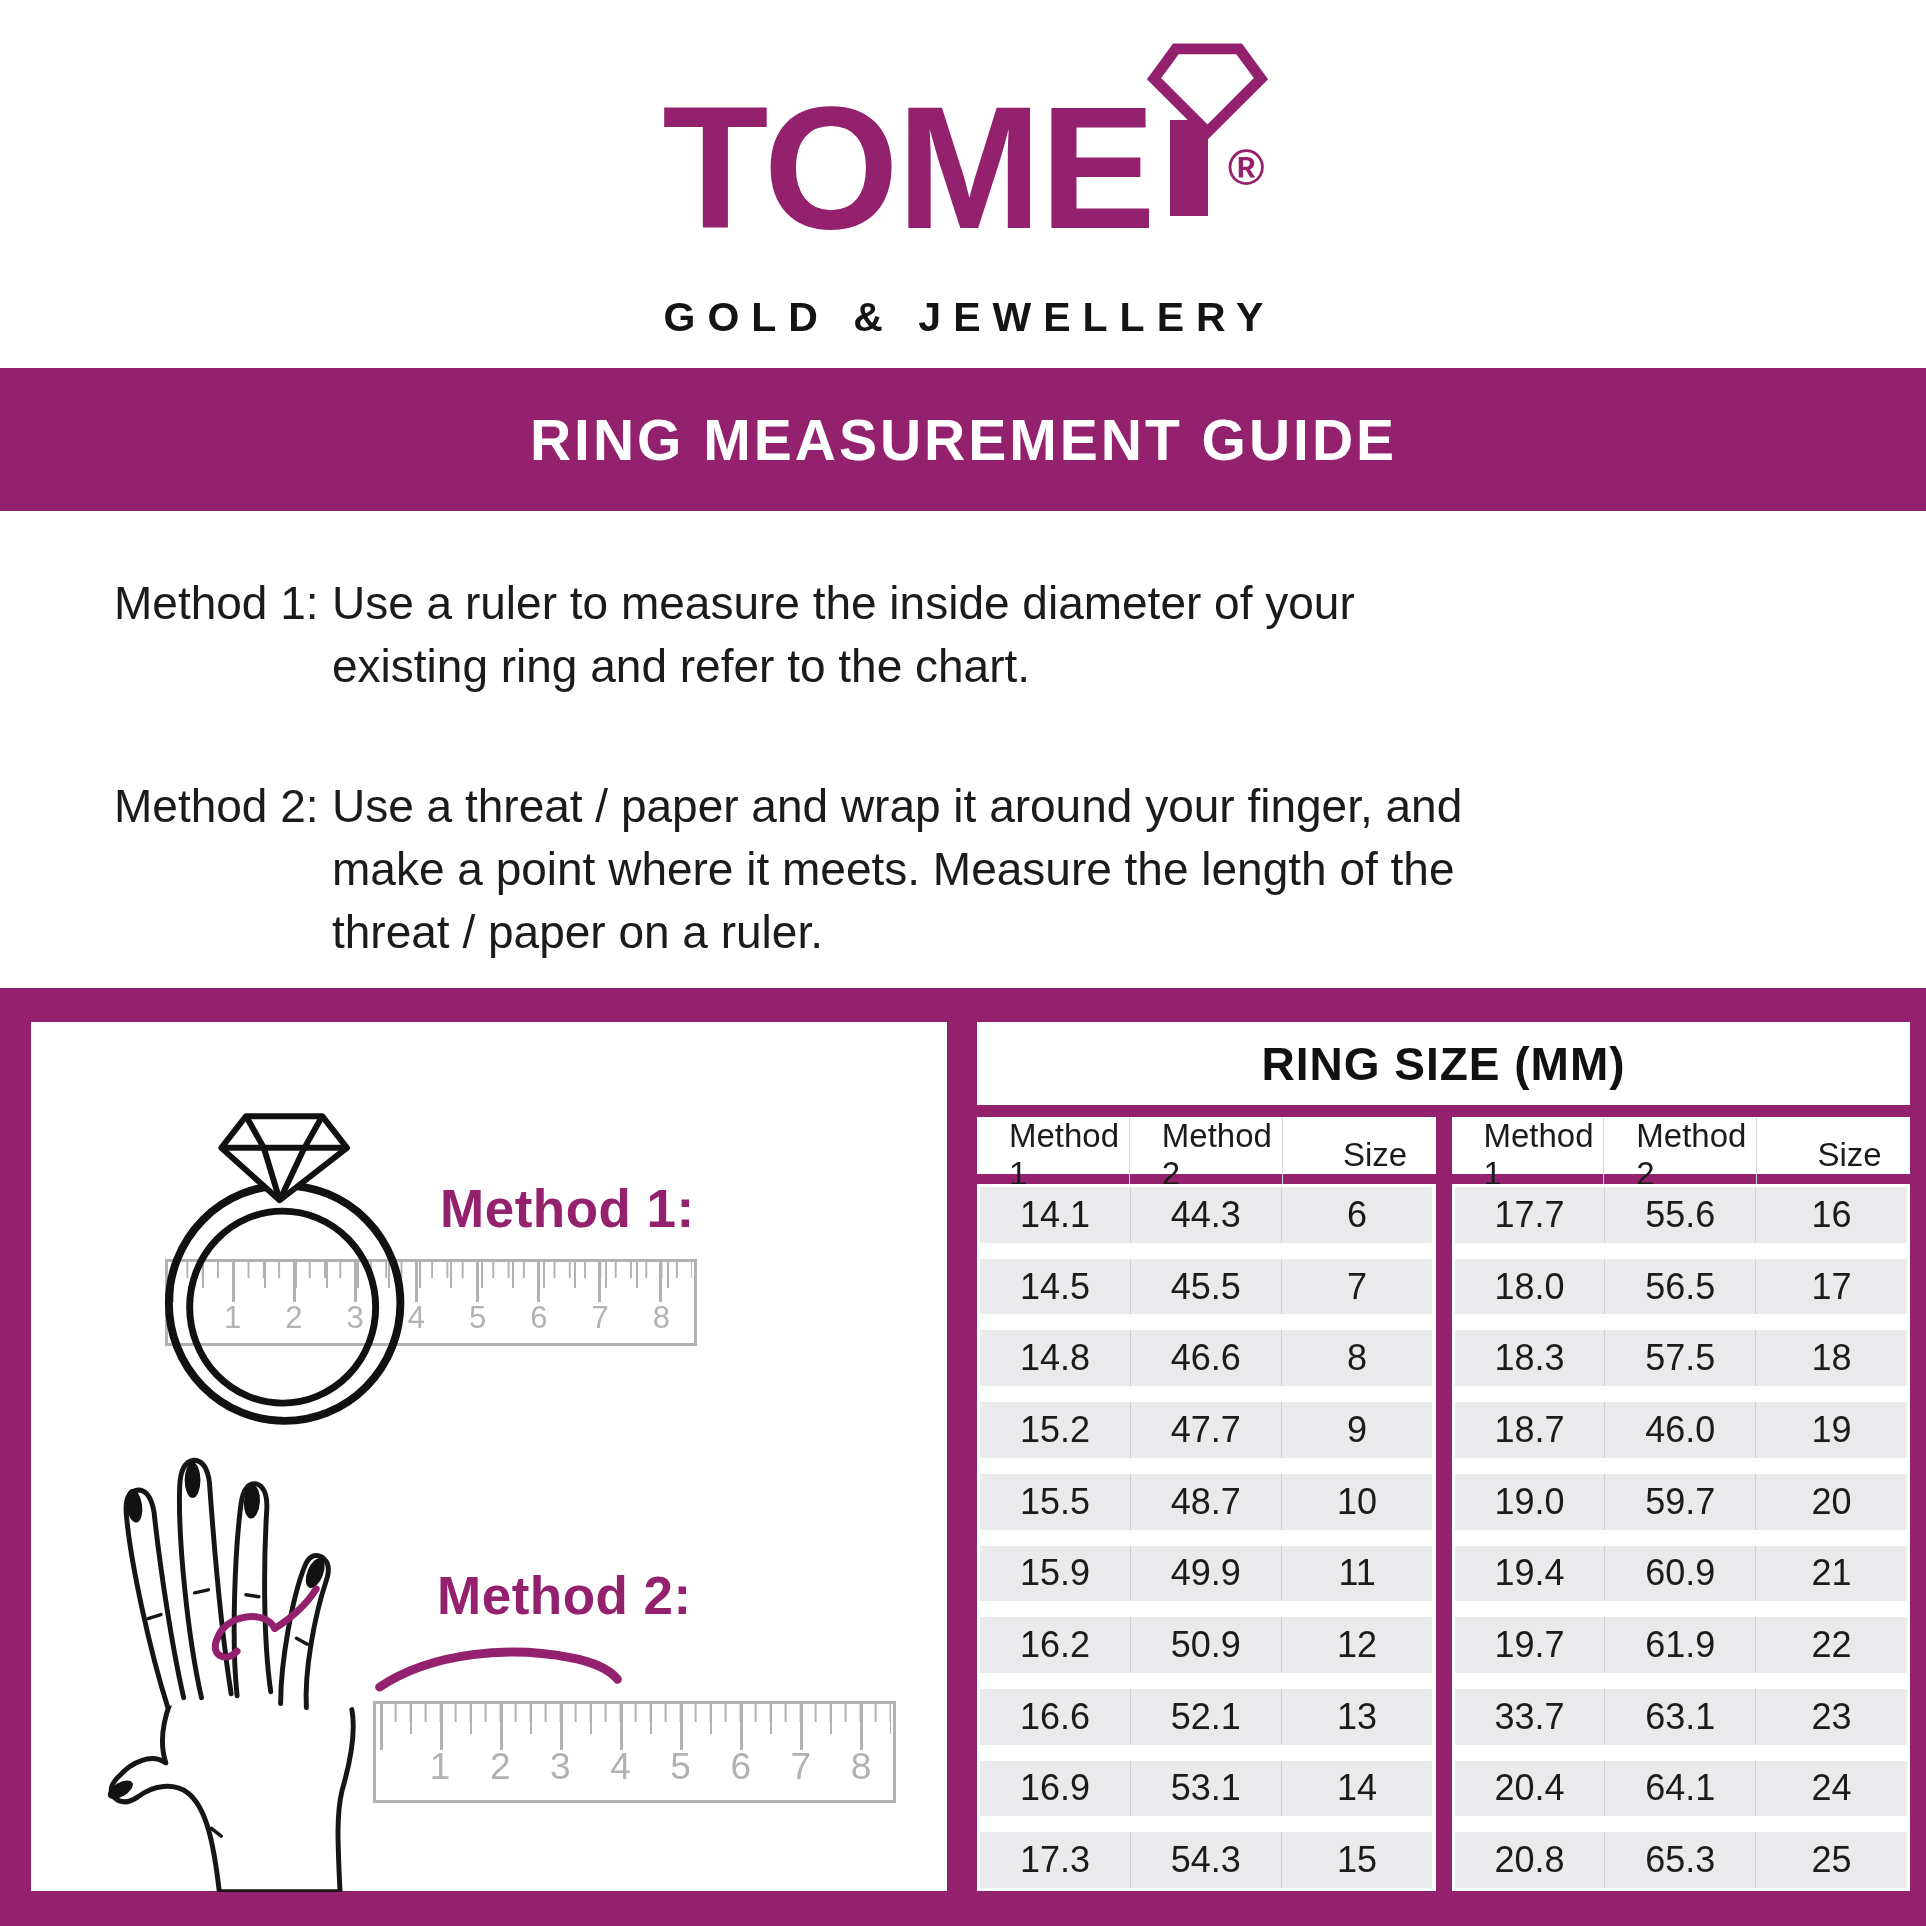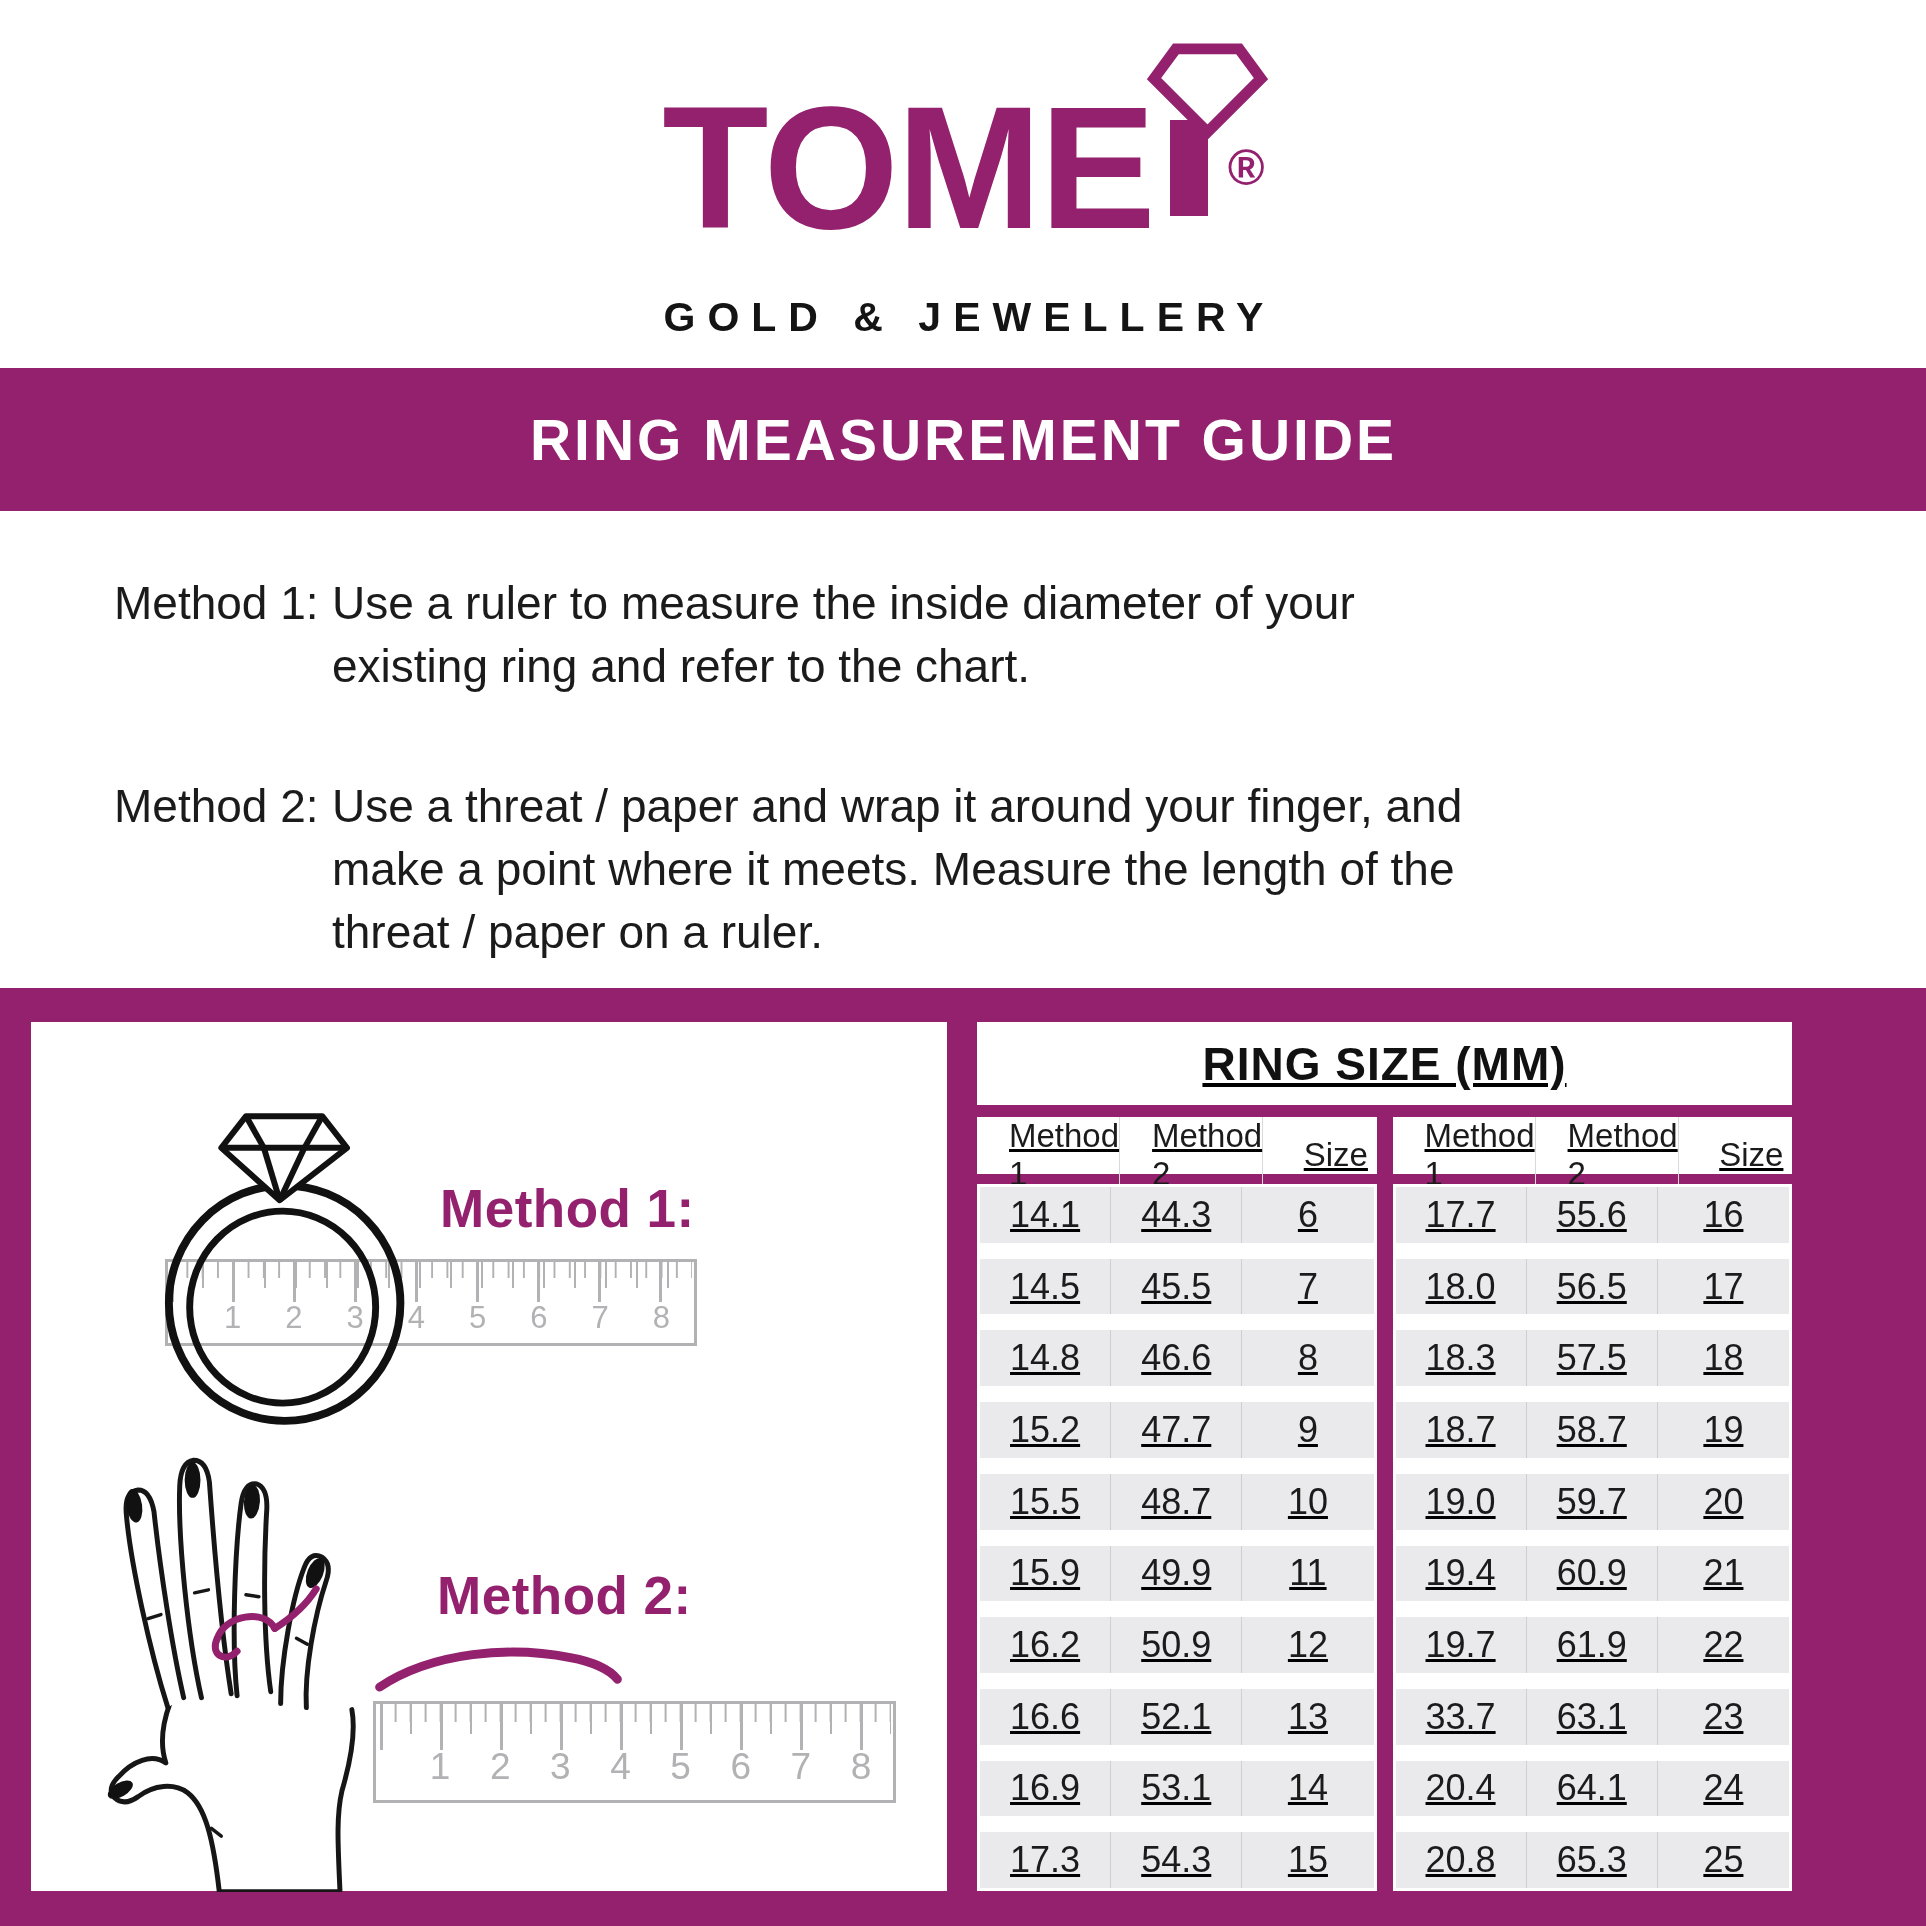--- a/index.html
+++ b/index.html
@@ -28,21 +28,21 @@
 
   
   .instructions{position:absolute;top:572px;left:114px;right:50px;color:var(--ink);font-size:46px;line-height:63px;}
   .method-row{display:flex;gap:6px;margin-bottom:77px;}
   .method-row:last-child{margin-bottom:0;}
   .method-label{min-width:212px;flex:none;}
 
   
   .bottom-section{position:absolute;top:988px;left:0;width:1927px;height:939px;background:var(--mag);}
   .left-panel{position:absolute;left:31px;top:34px;width:916px;height:869px;background:#fff;}
-  .right-panel{position:absolute;left:977px;top:34px;width:815px;height:869px;display:flex;flex-direction:column;text-decoration:underline;}
+  .right-panel{position:absolute;left:977px;top:34px;width:933px;height:869px;display:flex;flex-direction:column;}
 
   
   .left-panel .art{position:absolute;}
   .diagram-label{position:absolute;color:var(--mag);font-size:53px;font-weight:800;letter-spacing:0.5px;}
   .m1-label{left:409px;top:156px;}
   .m2-label{left:406px;top:543px;}
 
   .ruler{position:absolute;border:3px solid var(--ruler);background:#fff;}
   .ruler1{left:134px;top:237px;width:532px;height:87px;}
   .ruler2{left:342px;top:679px;width:523px;height:102px;}
@@ -263,21 +263,21 @@
               <div class="cell">17.7</div>
               <div class="cell">55.6</div>
               <div class="cell">16</div>
               <div class="cell">18.0</div>
               <div class="cell">56.5</div>
               <div class="cell">17</div>
               <div class="cell">18.3</div>
               <div class="cell">57.5</div>
               <div class="cell">18</div>
               <div class="cell">18.7</div>
-              <div class="cell">58.7</div>
+              <div class="cell">46.0</div>
               <div class="cell">19</div>
               <div class="cell">19.0</div>
               <div class="cell">59.7</div>
               <div class="cell">20</div>
               <div class="cell">19.4</div>
               <div class="cell">60.9</div>
               <div class="cell">21</div>
               <div class="cell">19.7</div>
               <div class="cell">61.9</div>
               <div class="cell">22</div>

